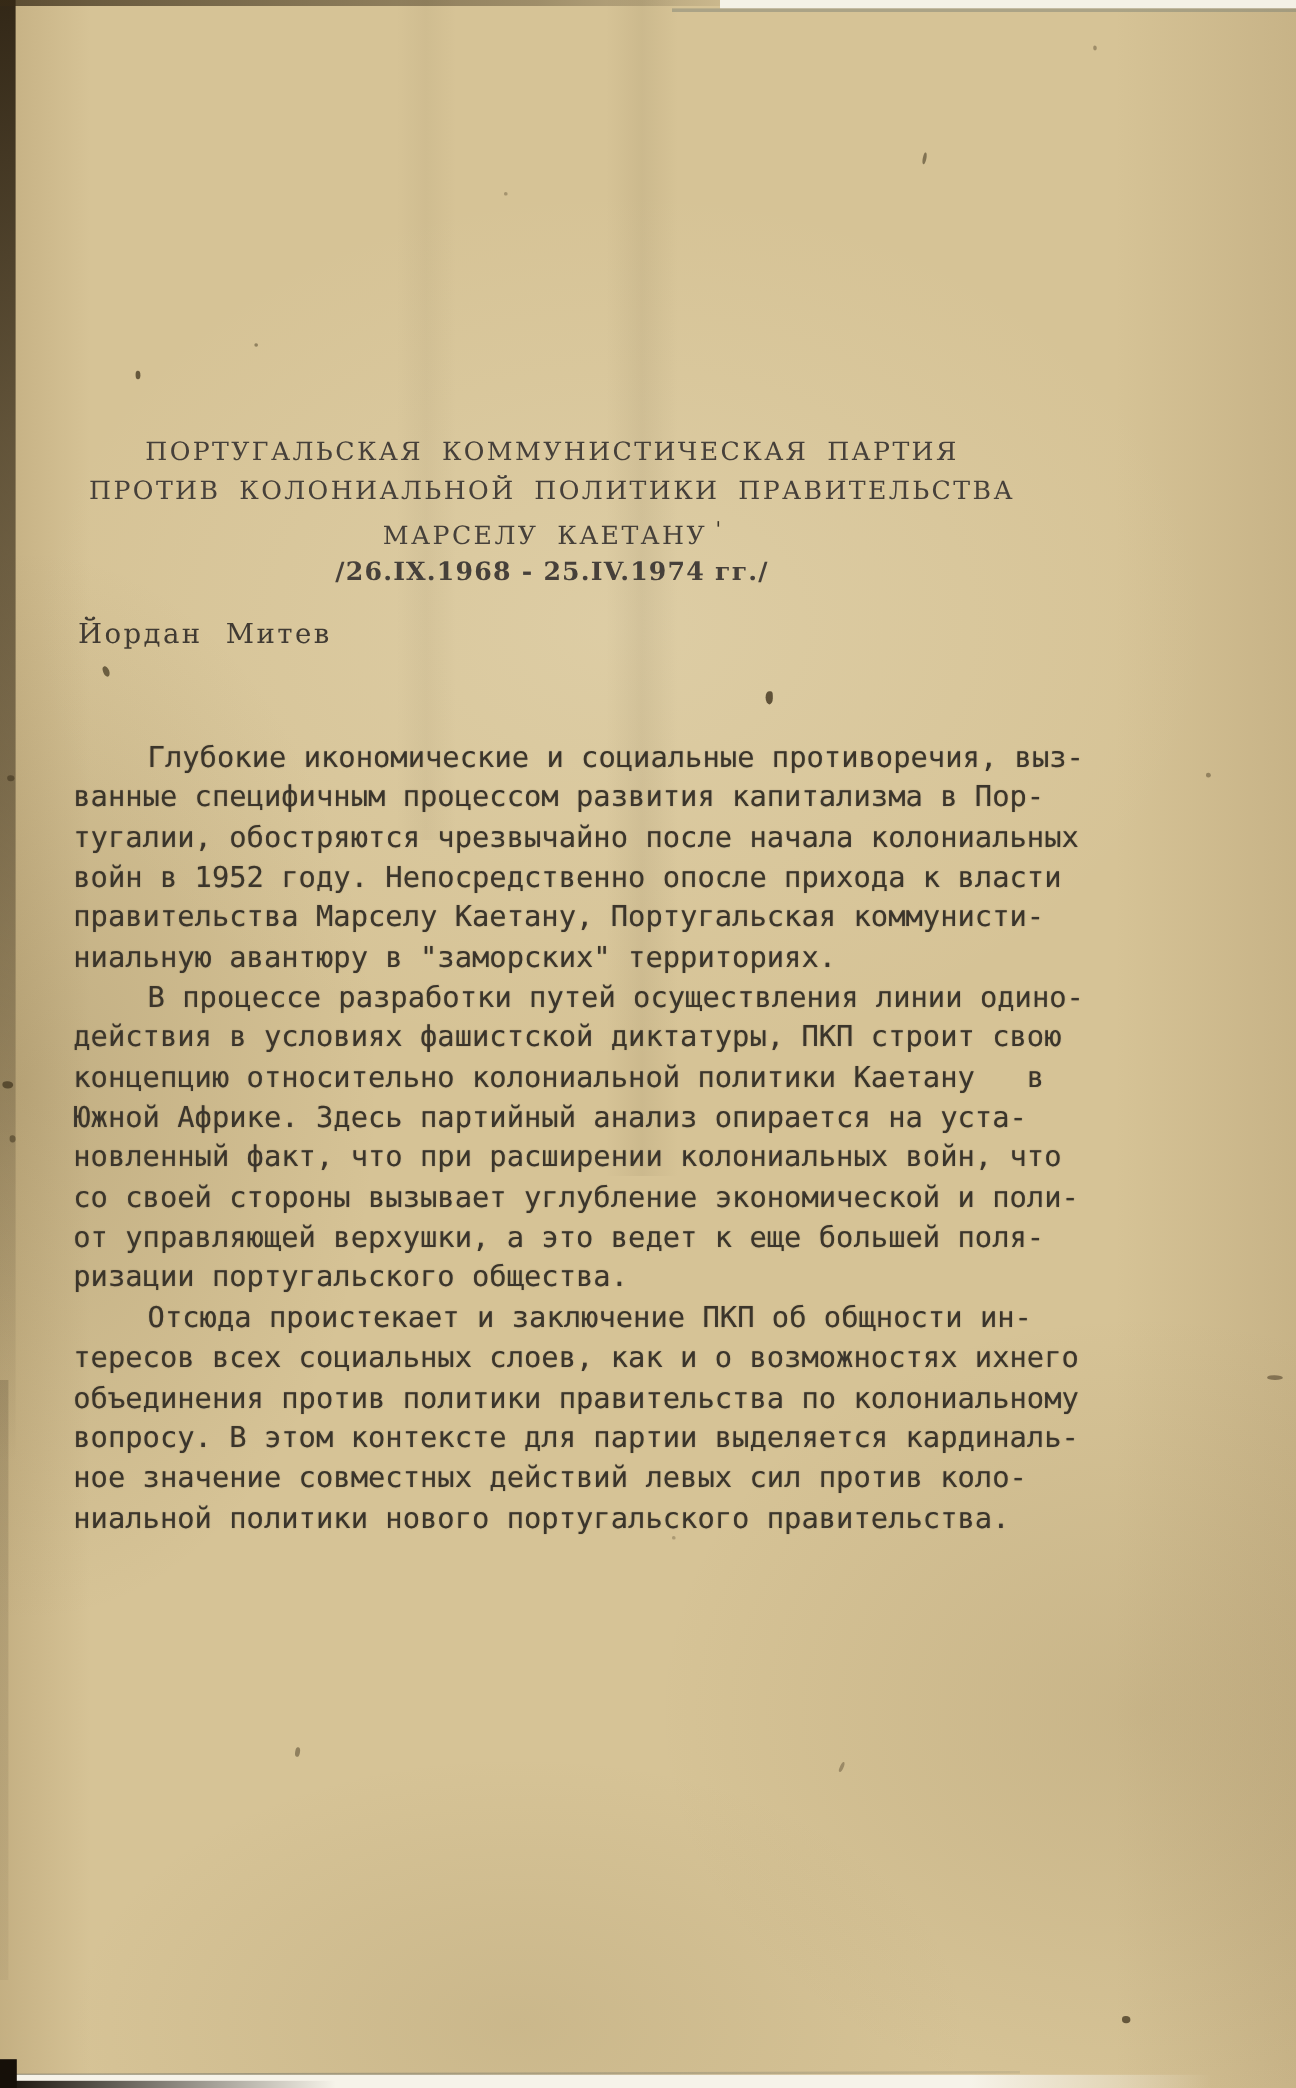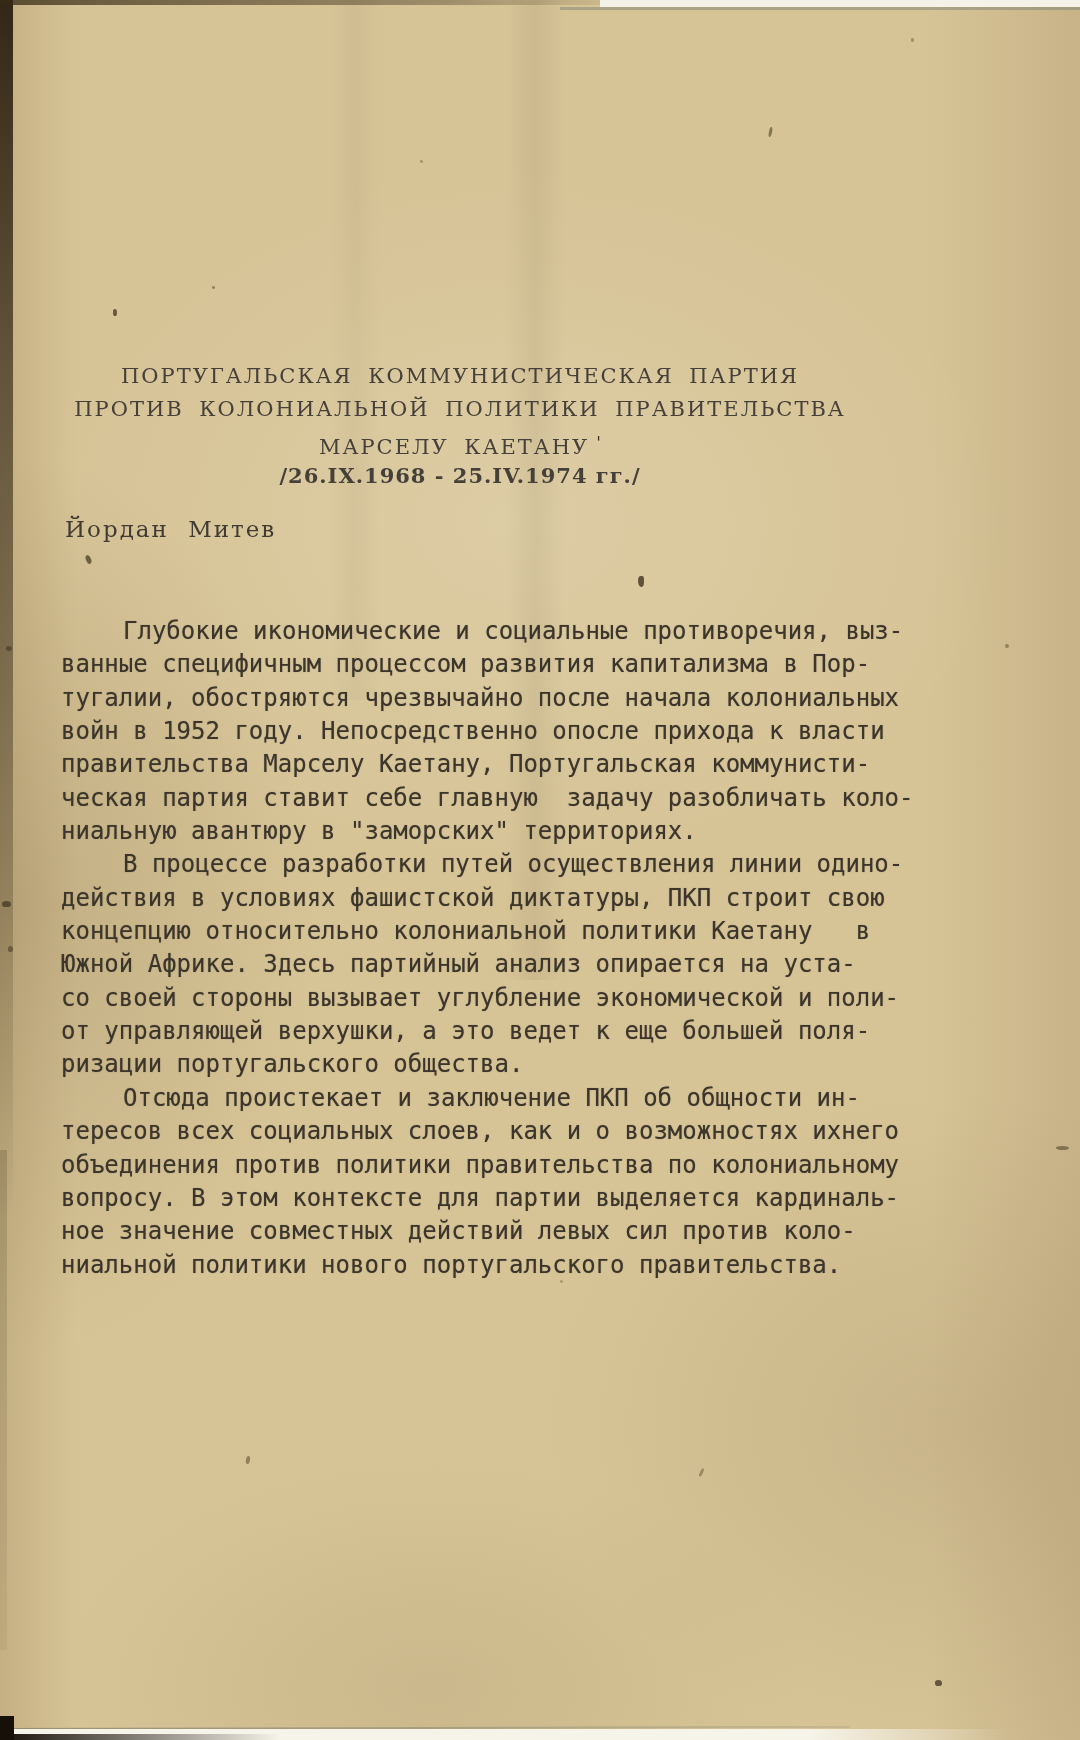--- a/index.html
+++ b/index.html
@@ -106,27 +106,27 @@
     <div class="author">Йордан Митев</div>
 
 
     <div class="body-block">
 
       <p class="bl ind">Глубокие икономические и социальные противоречия, выз-</p>
       <p class="bl">ванные специфичным процессом развития капитализма в Пор-</p>
       <p class="bl">тугалии, обостряются чрезвычайно после начала колониальных</p>
       <p class="bl">войн в 1952 году. Непосредственно опосле прихода к власти</p>
       <p class="bl">правительства Марселу Каетану, Португальская коммунисти-</p>
-      <p class="bl">ческая партия ставит себе главную  задачу разобличать коло-</p>
       <p class="bl">ниальную авантюру в "заморских" территориях.</p>
 
       <p class="bl ind">В процессе разработки путей осуществления линии одино-</p>
       <p class="bl">действия в условиях фашистской диктатуры, ПКП строит свою</p>
       <p class="bl">концепцию относительно колониальной политики Каетану   в</p>
       <p class="bl">Южной Африке. Здесь партийный анализ опирается на уста-</p>
+      <p class="bl">новленный факт, что при расширении колониальных войн, что</p>
       <p class="bl">со своей стороны вызывает углубление экономической и поли-</p>
       <p class="bl">от управляющей верхушки, а это ведет к еще большей поля-</p>
       <p class="bl">ризации португальского общества.</p>
 
       <p class="bl ind">Отсюда проистекает и заключение ПКП об общности ин-</p>
       <p class="bl">тересов всех социальных слоев, как и о возможностях ихнего</p>
       <p class="bl">объединения против политики правительства по колониальному</p>
       <p class="bl">вопросу. В этом контексте для партии выделяется кардиналь-</p>
       <p class="bl">ное значение совместных действий левых сил против коло-</p>
       <p class="bl">ниальной политики нового португальского правительства.</p>

